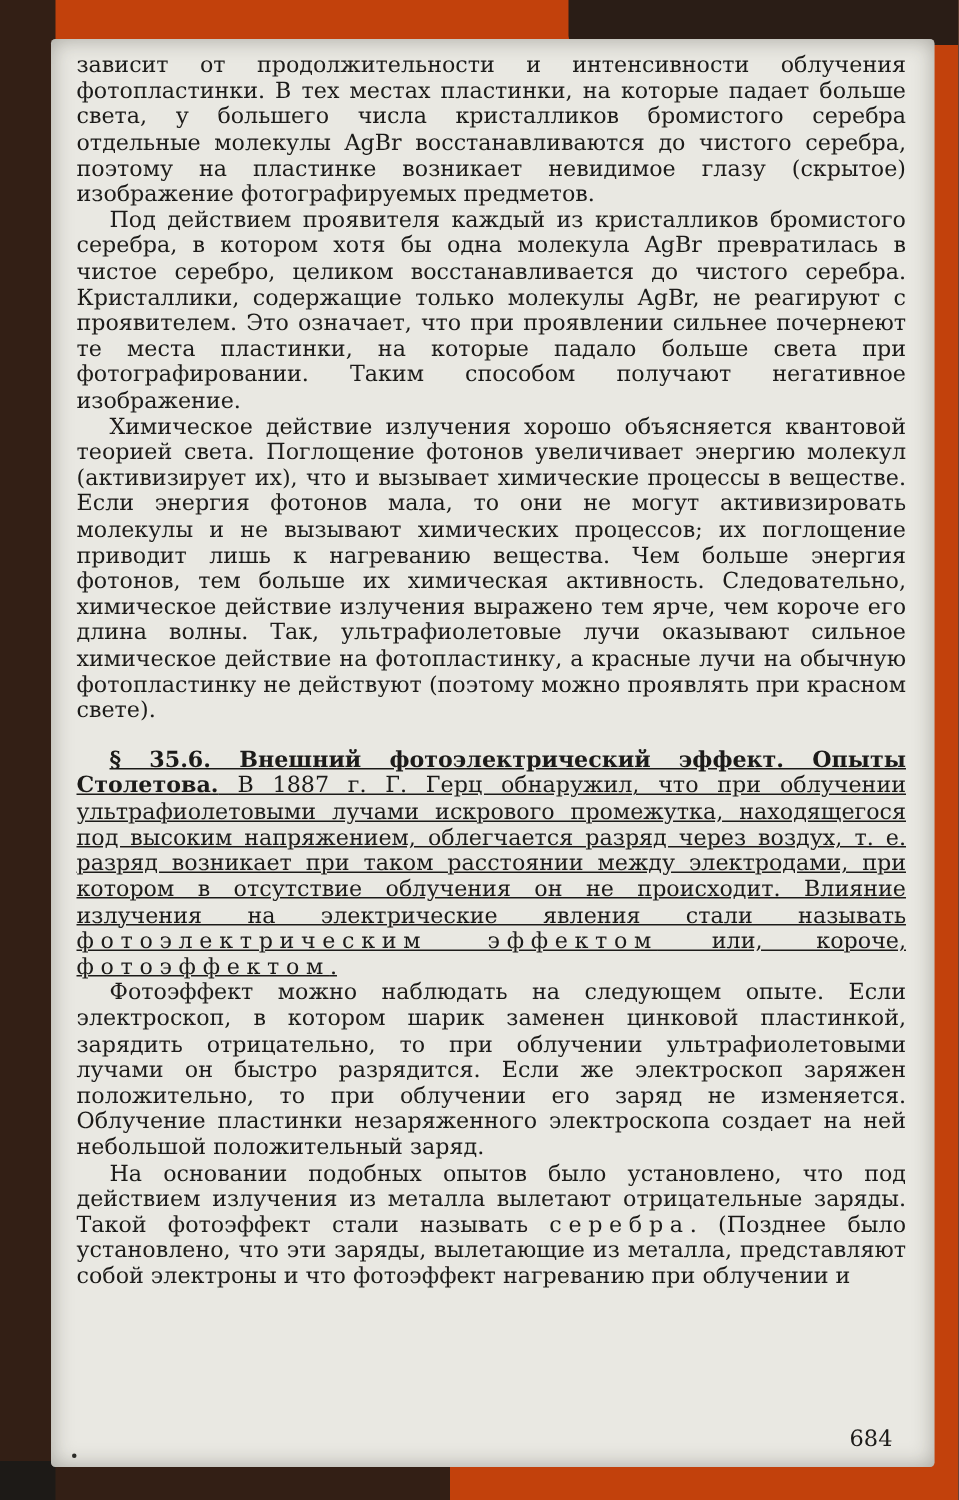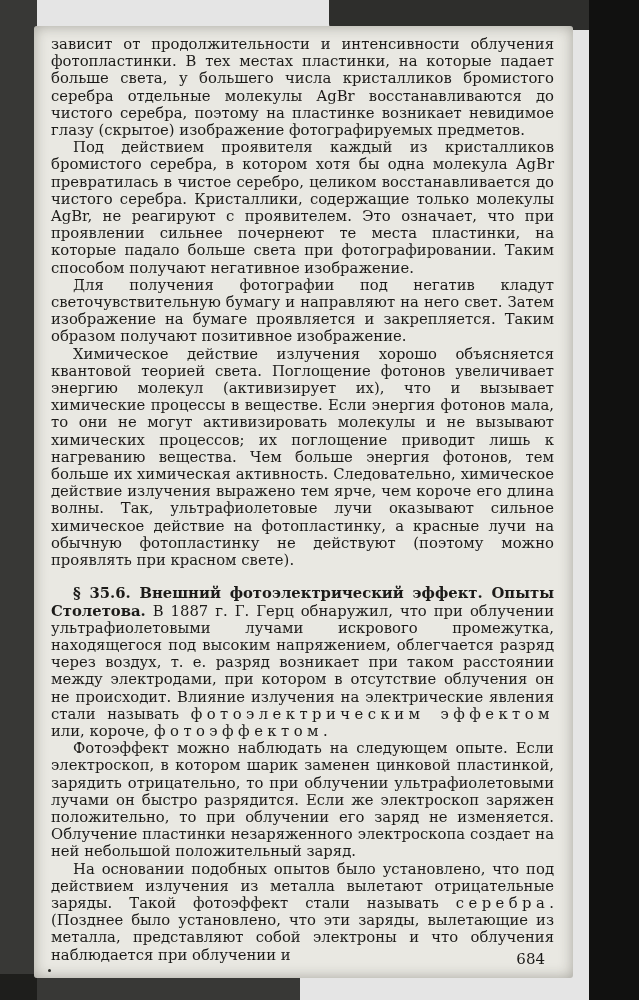--- a/index.html
+++ b/index.html
@@ -2,23 +2,23 @@
 <html lang="ru"><head>
 <meta charset="utf-8">
 <style>
   html, body {
     margin: 0;
     padding: 0;
     background: #111110;
   }
   #screen {
     position: relative;
-    width: 589px;
+    width: 639px;
     height: 1000px;
-    background: #e5e5e5;
+    background: #c2410c;
     overflow: hidden;
     font-family: "DejaVu Serif", "Liberation Serif", serif;
   }
   
   .page {
     position: absolute;
     top: 26px;
     left: 34px;
     right: 16px;
     bottom: 22px;
@@ -43,21 +43,21 @@
     color: #1c1b19;
     font-size: 14.8px;
     line-height: 17.2px;
     text-align: justify;
   }
   p.para {
     margin: 0;
     padding: 0;
   }
   p.para.indent { text-indent: 22px; }
-  p.para.gap { margin-top: 16px; }
+  p.para.gap { margin-top: 16px; text-decoration: underline; }
   .bold { font-weight: bold; }
   .spaced { letter-spacing: 0.30em; }
   .pagenum {
     position: absolute;
     right: 28px;
     bottom: 10px;
     color: #1c1b19;
     font-size: 15px;
   }
   .ink-dot {
@@ -75,22 +75,21 @@
 
 <div id="screen">
   <span class="edge top-right"></span>
   <span class="edge left-strip"></span>
   <span class="edge bottom-left"></span>
 
   <div class="page">
     <div class="text-block">
         <p class="para"><span>зависит от продолжительности и интенсивности облучения фотопластинки. В тех местах пластинки, на которые падает больше света, у большего числа кристалликов бромистого серебра отдельные молекулы AgBr восстанавливаются до чистого серебра, поэтому на пластинке возникает невидимое глазу (скрытое) изображение фотографируемых предметов.</span></p>
         <p class="para indent"><span>Под действием проявителя каждый из кристалликов бромистого серебра, в котором хотя бы одна молекула AgBr превратилась в чистое серебро, целиком восстанавливается до чистого серебра. Кристаллики, содержащие только молекулы AgBr, не реагируют с проявителем. Это означает, что при проявлении сильнее почернеют те места пластинки, на которые падало больше света при фотографировании. Таким способом получают негативное изображение.</span></p>
-        <p class="para indent"><span>Для получения фотографии под негатив кладут светочувствительную бумагу и направляют на него свет. Затем изображение на бумаге проявляется и закрепляется. Таким образом получают позитивное изображение.</span></p>
         <p class="para indent"><span>Химическое действие излучения хорошо объясняется квантовой теорией света. Поглощение фотонов увеличивает энергию молекул (активизирует их), что и вызывает химические процессы в веществе. Если энергия фотонов мала, то они не могут активизировать молекулы и не вызывают химических процессов; их поглощение приводит лишь к нагреванию вещества. Чем больше энергия фотонов, тем больше их химическая активность. Следовательно, химическое действие излучения выражено тем ярче, чем короче его длина волны. Так, ультрафиолетовые лучи оказывают сильное химическое действие на фотопластинку, а красные лучи на обычную фотопластинку не действуют (поэтому можно проявлять при красном свете).</span></p>
         <p class="para indent gap"><span class="bold">§ 35.6. Внешний фотоэлектрический эффект. Опыты Столетова.</span><span> В 1887 г. Г. Герц обнаружил, что при облучении ультрафиолетовыми лучами искрового промежутка, находящегося под высоким напряжением, облегчается разряд через воздух, т. е. разряд возникает при таком расстоянии между электродами, при котором в отсутствие облучения он не происходит. Влияние излучения на электрические явления стали называть </span><span class="spaced">фотоэлектрическим эффектом</span><span> или, короче, </span><span class="spaced">фотоэффектом</span><span>.</span></p>
         <p class="para indent"><span>Фотоэффект можно наблюдать на следующем опыте. Если электроскоп, в котором шарик заменен цинковой пластинкой, зарядить отрицательно, то при облучении ультрафиолетовыми лучами он быстро разрядится. Если же электроскоп заряжен положительно, то при облучении его заряд не изменяется. Облучение пластинки незаряженного электроскопа создает на ней небольшой положительный заряд.</span></p>
-        <p class="para indent"><span>На основании подобных опытов было установлено, что под действием излучения из металла вылетают отрицательные заряды. Такой фотоэффект стали называть </span><span class="spaced">серебра</span><span>. (Позднее было установлено, что эти заряды, вылетающие из металла, представляют собой электроны и что облучения наблюдается при облучении и</span></p>
+        <p class="para indent"><span>На основании подобных опытов было установлено, что под действием излучения из металла вылетают отрицательные заряды. Такой фотоэффект стали называть </span><span class="spaced">серебра</span><span>. (Позднее было установлено, что эти заряды, вылетающие из металла, представляют собой электроны и что фотоэффект нагреванию при облучении и</span></p>
       </div>
     <div class="pagenum">684</div>
     <span class="ink-dot"></span>
   </div>
 </div>
 
 </body></html>

